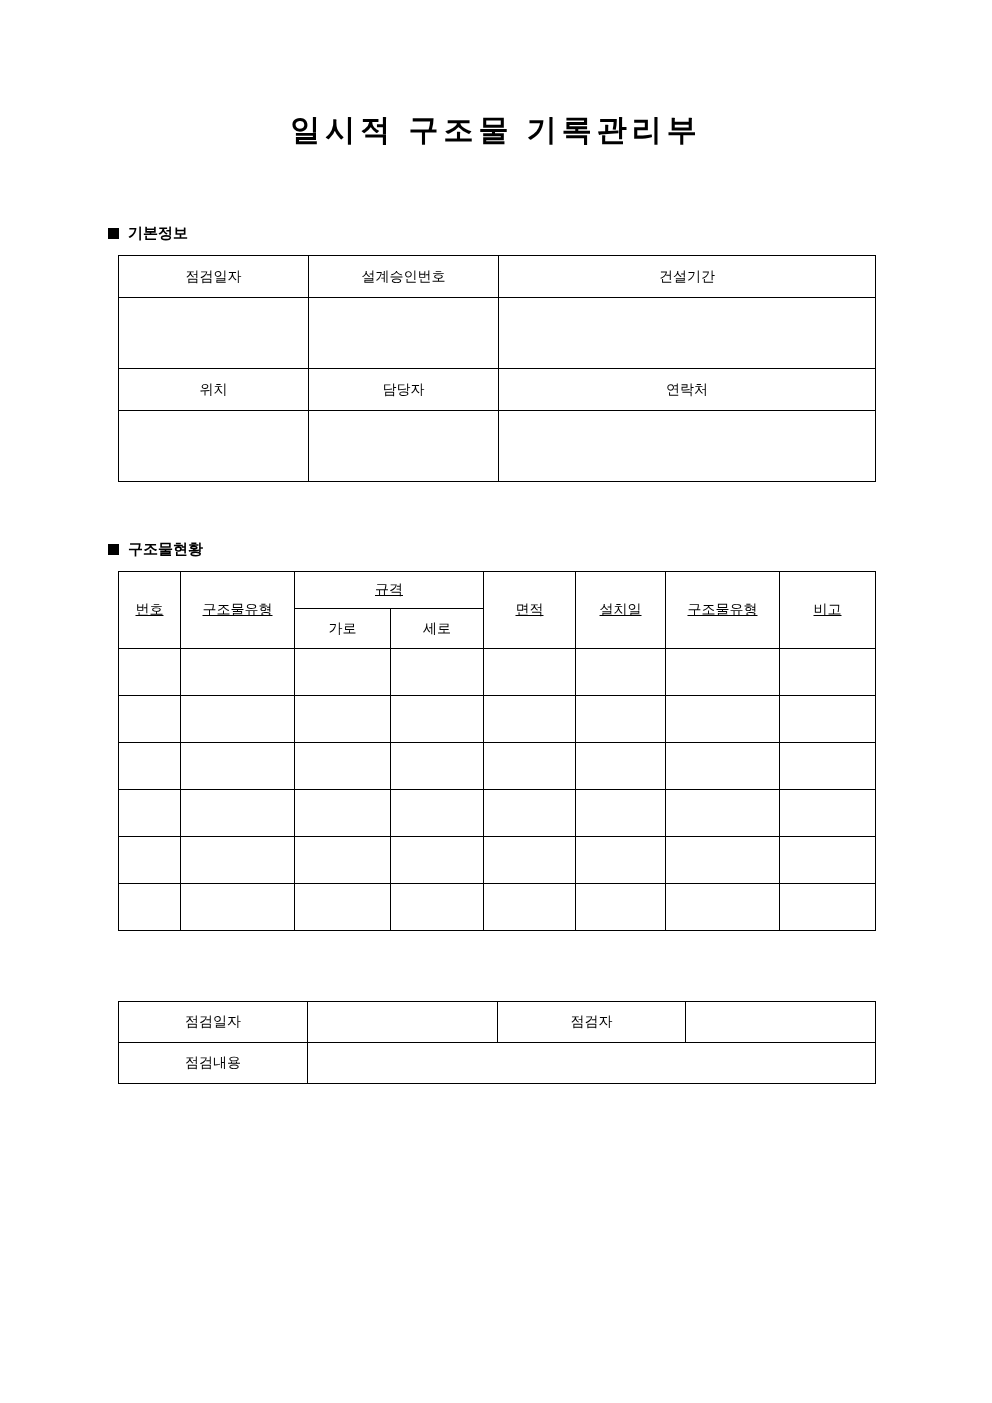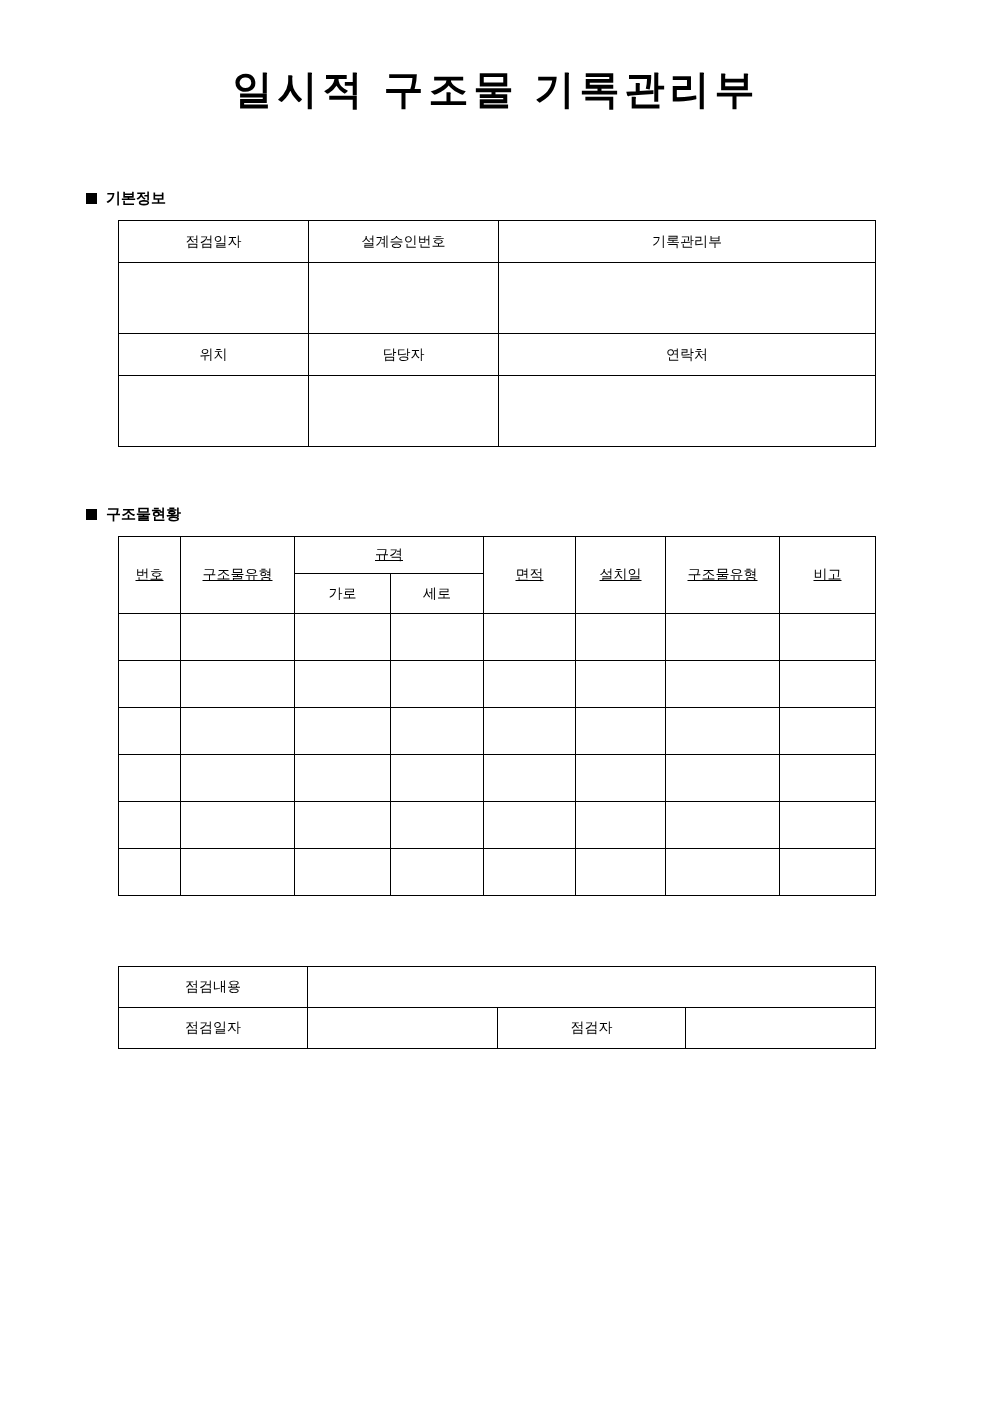--- a/index.html
+++ b/index.html
@@ -20,34 +20,34 @@
   .page {
     width: 992px;
     height: 1403px;
     padding: 0;
     position: relative;
   }
 
   
   .doc-title {
     text-align: center;
-    font-size: 40px;
+    font-size: 30px;
     font-weight: bold;
     letter-spacing: 5px;
     margin: 0;
-    padding-top: 65px;
+    padding-top: 112px;
     line-height: 1.2;
     color: #000;
   }
 
   
   .section-head {
     display: flex;
     align-items: center;
-    margin-left: 86px;
+    margin-left: 108px;
     font-size: 15px;
     font-weight: bold;
     letter-spacing: 0px;
   }
   .section-head .sq {
     display: inline-block;
     width: 11px;
     height: 11px;
     background: #000;
     margin-right: 9px;
@@ -129,21 +129,21 @@
   <table class="form" id="tbl-basic">
     <colgroup>
       <col class="c1">
         <col class="c2">
         <col class="c3">
     </colgroup>
     <tbody>
       <tr class="hrow">
         <td class="hd">점검일자</td>
         <td class="hd">설계승인번호</td>
-        <td class="hd">기록관리부</td>
+        <td class="hd">건설기간</td>
       </tr>
       <tr class="brow">
         <td></td>
         <td></td>
         <td></td>
       </tr>
       <tr class="hrow">
         <td class="hd">위치</td>
         <td class="hd">담당자</td>
         <td class="hd">연락처</td>
@@ -259,25 +259,25 @@
 
   <table class="form" id="tbl-safety">
     <colgroup>
       <col class="s1">
         <col class="s2">
         <col class="s3">
         <col class="s4">
     </colgroup>
     <tbody>
       <tr>
+        <td class="hd">점검일자</td>
+        <td></td>
+        <td class="hd">점검자</td>
+        <td></td>
+      </tr>
+      <tr>
         <td class="hd">점검내용</td>
         <td colspan="3"></td>
       </tr>
-      <tr>
-        <td class="hd">점검일자</td>
-        <td></td>
-        <td class="hd">점검자</td>
-        <td></td>
-      </tr>
     </tbody>
   </table>
 
 </div>
 
 </body></html>

